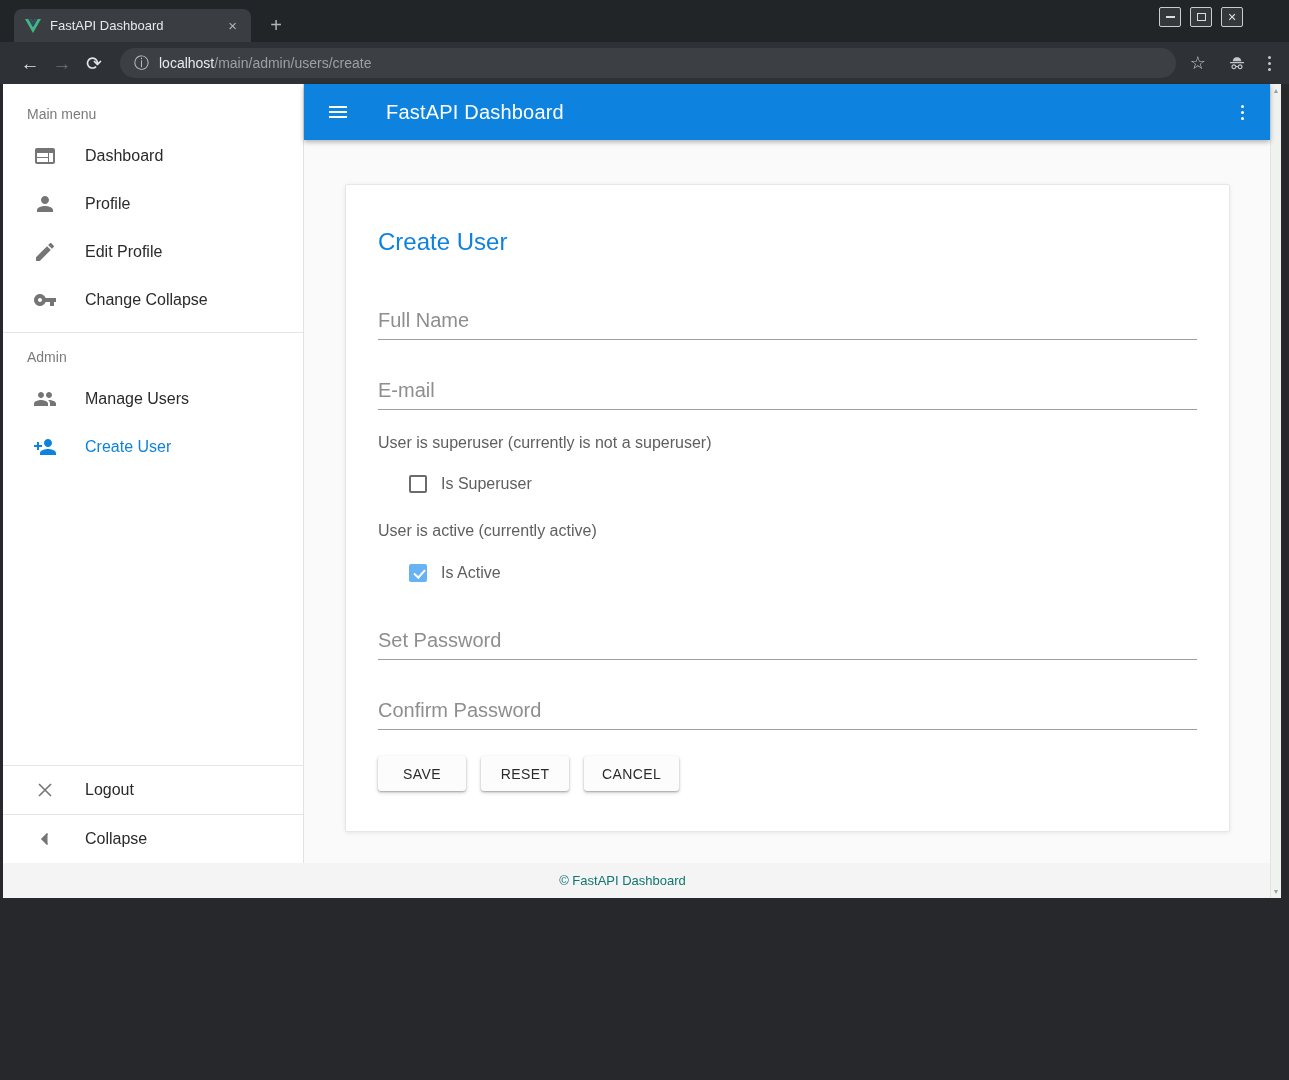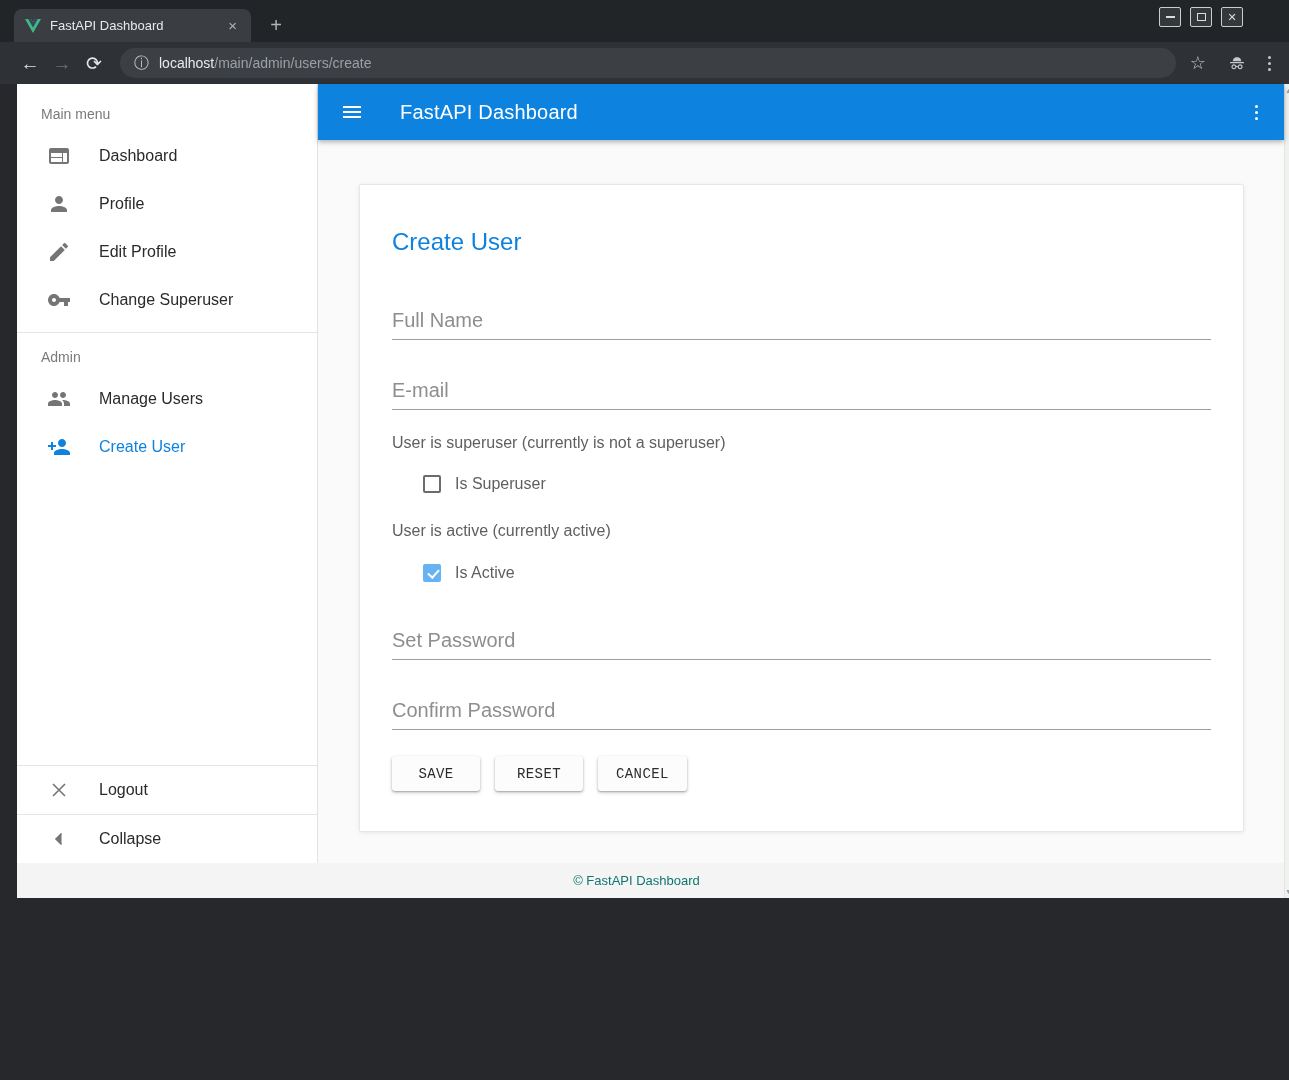--- a/index.html
+++ b/index.html
@@ -45,21 +45,21 @@
   .url-info { color:#bcc0c4; font-size:15px; margin-right:10px; }
   .url-host { color:#e8eaed; }
   .url-path { color:#9aa0a6; }
   .nav-right { display:flex; align-items:center; gap:20px; padding-right:6px; }
   .star { color:#c5c9cd; font-size:18px; line-height:1; }
   .incog svg { display:block; }
   .dots { display:flex; flex-direction:column; gap:3px; }
   .dots i { width:3px; height:3px; border-radius:50%; background:#c5c9cd; display:block; }
 
   
-  .page { height:814px; margin:0 8px 6px 17px; display:flex; background:#fafafa; }
+  .page { height:814px; margin:0 8px 6px 3px; display:flex; background:#fafafa; }
   .page-body { width:1267px; display:flex; flex-direction:column; }
   .content-row { flex:1; display:flex; min-height:0; }
 
   
   .sidebar { width:301px; background:#ffffff; border-right:1px solid #e2e2e2; display:flex; flex-direction:column; }
   .side-header { font-size:14px; color:#7a7a7a; padding:22px 0 10px 24px; }
   .side-header.admin { padding-top:16px; }
   .side-item {
     height:48px; display:flex; align-items:center; padding:0 16px 0 30px;
     font-size:16px; color:#2a2a2a; cursor:pointer;
@@ -115,21 +115,21 @@
     content:""; position:absolute; left:4.5px; top:0.5px; width:5px; height:9px;
     border:solid #fff; border-width:0 2px 2px 0; transform:rotate(42deg);
   }
   .cb-label { font-size:16px; color:#5f5f5f; margin-left:14px; }
 
   .btn-row { margin-top:26px; display:flex; }
   .btn {
     min-width:88px; height:35px; padding:0 18px; margin-right:15px;
     background:#fcfcfc; border:none; border-radius:3px;
     box-shadow:0 1px 2px rgba(0,0,0,.28), 0 2px 4px rgba(0,0,0,.14);
-    font-family:Liberation Mono, monospace;
+    font-family:Liberation Sans, sans-serif;
     font-size:14px; font-weight:500; color:#2b2b2b; letter-spacing:.4px; cursor:pointer;
   }
 
   .footer {
     height:35px; background:#f4f4f4; flex:none;
     display:flex; align-items:center; justify-content:center;
     padding-right:28px; font-size:13px; color:#0f766e;
   }
 
   
@@ -216,21 +216,21 @@
         <div class="side-item">
           <svg viewBox="0 0 24 24">
               <path d="M3 17.25V21h3.75L17.81 9.94l-3.75-3.75L3 17.25zM20.71 7.04c.39-.39.39-1.02 0-1.41l-2.34-2.34c-.39-.39-1.02-.39-1.41 0l-1.83 1.83 3.75 3.75 1.83-1.83z"></path>
             </svg>
           <span>Edit Profile</span>
         </div>
         <div class="side-item">
           <svg viewBox="0 0 24 24">
               <path d="M12.65 10C11.83 7.67 9.61 6 7 6c-3.31 0-6 2.69-6 6s2.69 6 6 6c2.61 0 4.83-1.67 5.65-4H17v4h4v-4h2v-4H12.65zM7 14c-1.1 0-2-.9-2-2s.9-2 2-2 2 .9 2 2-.9 2-2 2z"></path>
             </svg>
-          <span>Change Superuser</span>
+          <span>Change Collapse</span>
         </div>
 
         <div class="side-divider"></div>
         <div class="side-header admin">Admin</div>
 
         <div class="side-item">
           <svg viewBox="0 0 24 24">
               <path d="M16 11c1.66 0 2.99-1.34 2.99-3S17.66 5 16 5c-1.66 0-3 1.34-3 3s1.34 3 3 3zm-8 0c1.66 0 2.99-1.34 2.99-3S9.66 5 8 5C6.34 5 5 6.34 5 8s1.34 3 3 3zm0 2c-2.33 0-7 1.17-7 3.5V19h14v-2.5c0-2.33-4.67-3.5-7-3.5zm8 0c-.29 0-.62.02-.97.05 1.16.84 1.97 1.97 1.97 3.45V19h6v-2.5c0-2.33-4.67-3.5-7-3.5z"></path>
             </svg>
           <span>Manage Users</span>

